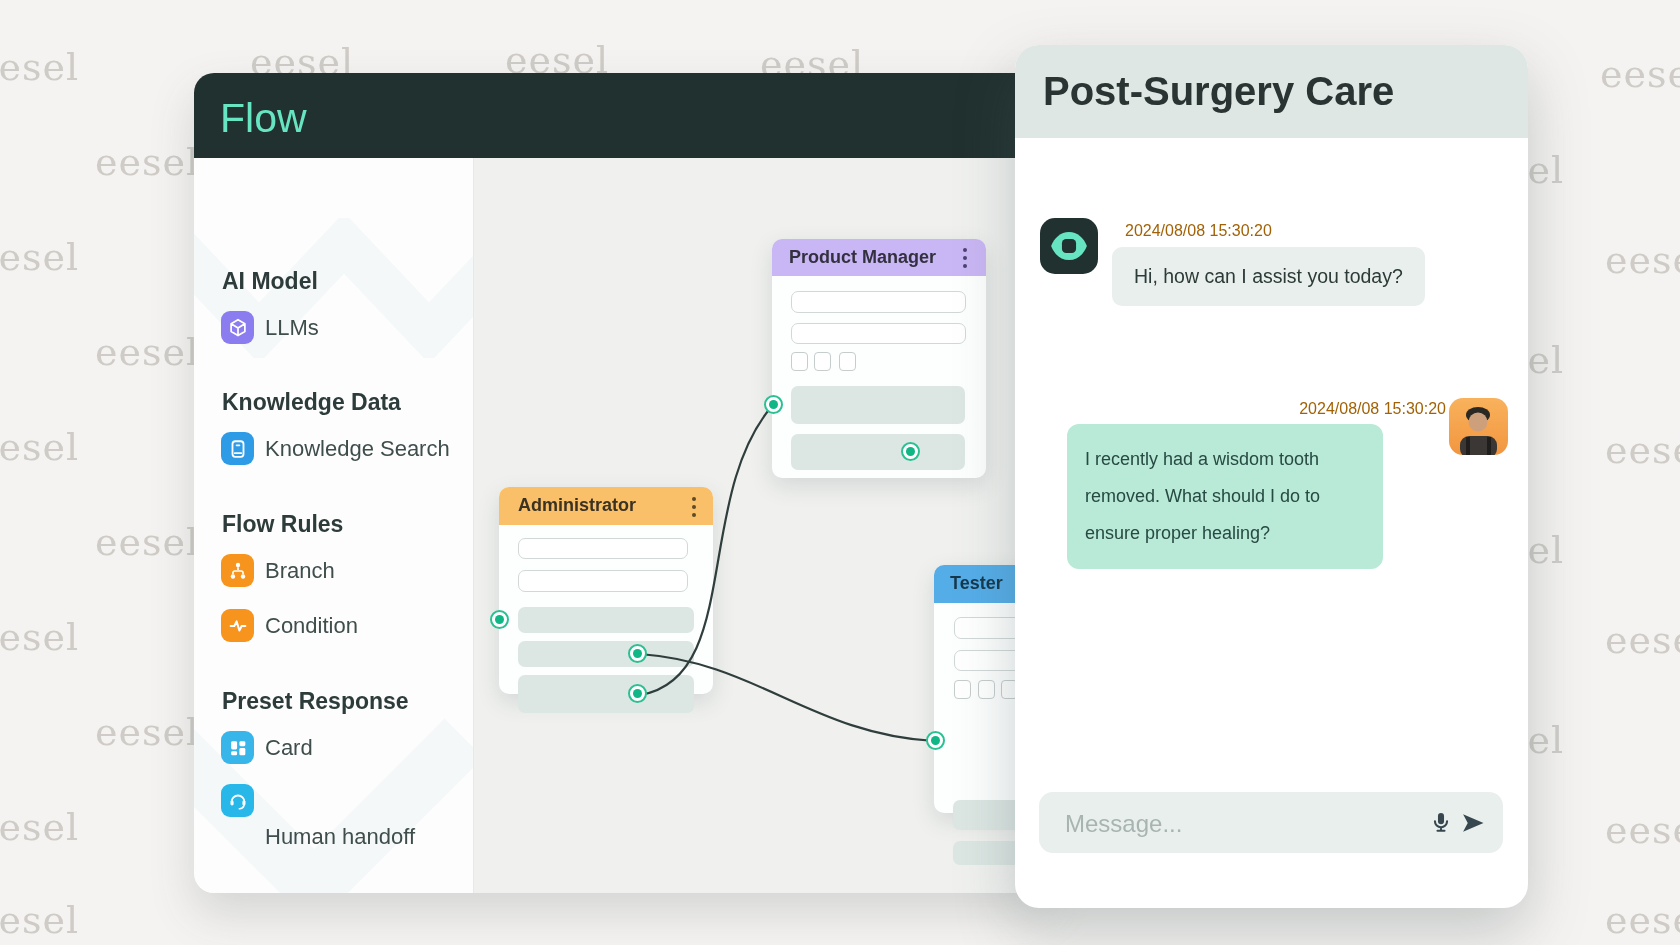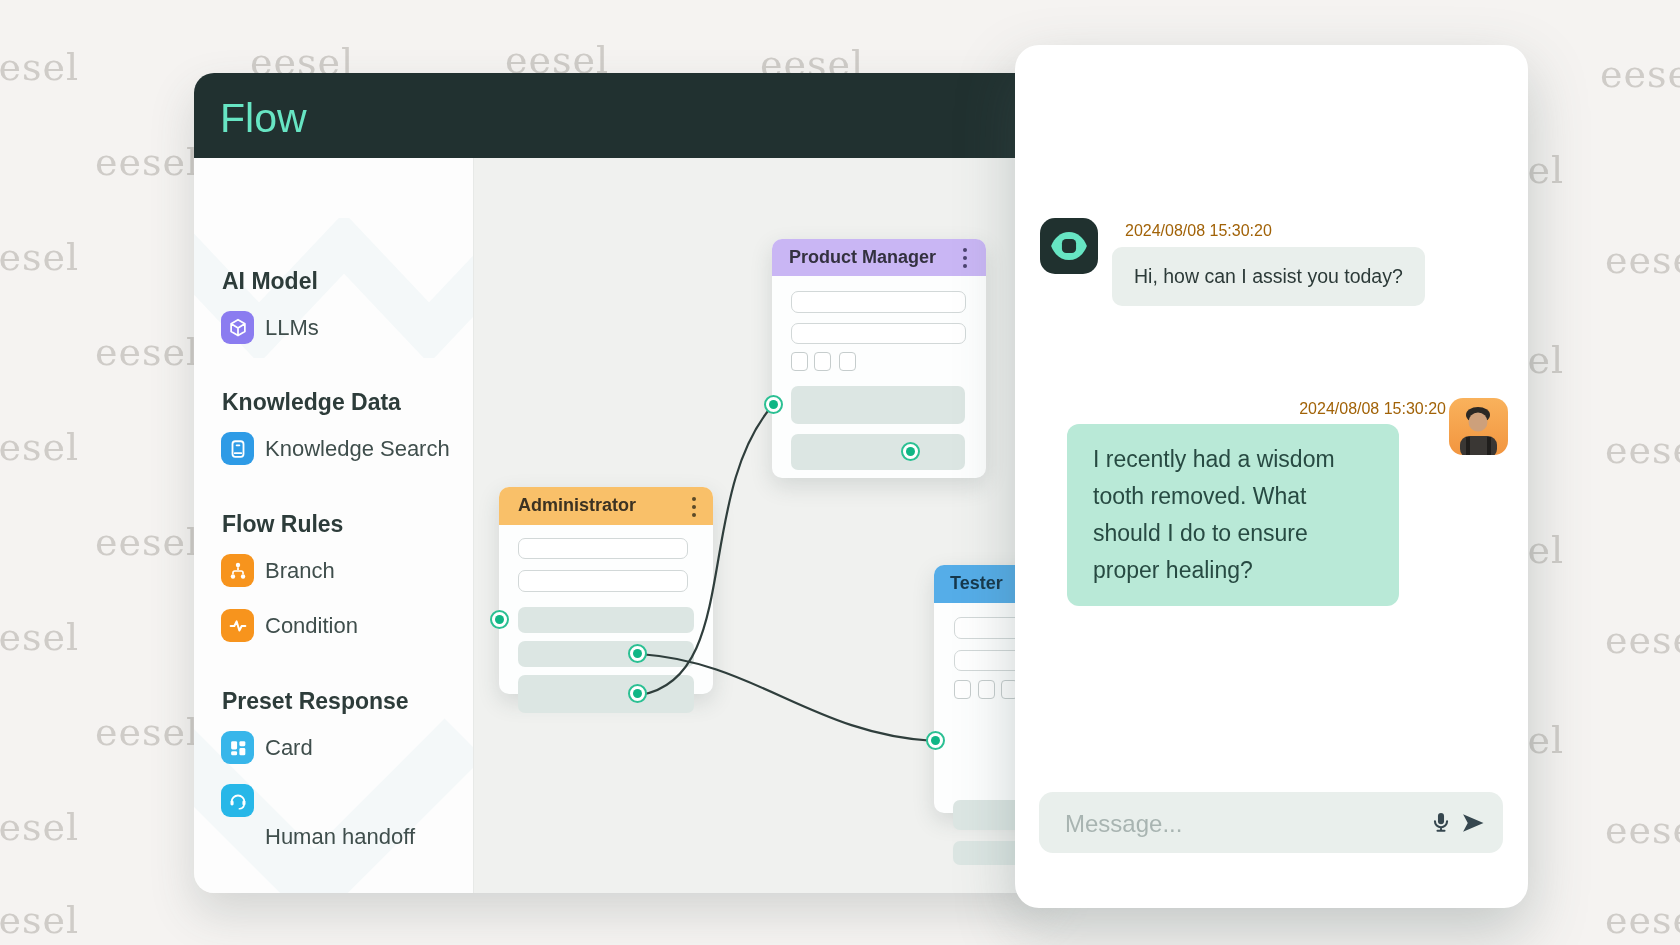--- a/index.html
+++ b/index.html
@@ -36,22 +36,22 @@
   .port::after{content:"";position:absolute;left:50%;top:50%;width:9px;height:9px;margin:-4.5px 0 0 -4.5px;border-radius:50%;background:#10b685;}
 
   
   #chat-panel{position:absolute;left:1015px;top:45px;width:513px;height:863px;background:#ffffff;border-radius:24px;
     box-shadow:0 24px 60px rgba(70,90,90,.28);z-index:3;overflow:hidden;}
   #chat-header{position:absolute;left:0;top:0;width:100%;height:93px;background:#dfe7e4;}
   #chat-title{position:absolute;left:28px;top:24px;font-size:40px;font-weight:600;color:#2a3533;}
   .bot-avatar{position:absolute;left:25px;top:173px;width:58px;height:56px;border-radius:15px;background:#20312f;display:flex;align-items:center;justify-content:center;}
   .ts{position:absolute;font-size:16px;color:#a16207;margin-left:13px;}
   .bubble-bot{position:absolute;left:97px;top:202px;padding:18px 22px;background:#e9efec;border-radius:10px;font-size:19.5px;color:#2c3a38;white-space:nowrap;}
-  .bubble-user{position:absolute;left:52px;top:379px;width:280px;padding:17px 26px;background:#b9e9d7;border-radius:12px;
-    font-size:23px;line-height:37px;color:#274a42;}
+  .bubble-user{position:absolute;left:52px;top:379px;width:280px;padding:17px 18px;background:#b9e9d7;border-radius:12px;
+    font-size:18px;line-height:37px;color:#274a42;}
   .user-avatar{position:absolute;left:434px;top:353px;width:59px;height:57px;border-radius:14px;overflow:hidden;
     background:linear-gradient(180deg,#f9b25c,#f2953f);}
   #composer{position:absolute;left:24px;top:747px;width:464px;height:61px;background:#e9efec;border-radius:14px;}
   #composer input{position:absolute;left:24px;top:0;width:330px;height:61px;border:none;background:transparent;outline:none;
     font-size:24px;color:#3f4e4c;font-family:"Liberation Sans",sans-serif;}
   #composer input::placeholder{color:#a8b4b1;}
   .composer-icon{position:absolute;top:17px;width:28px;height:28px;cursor:pointer;}
 </style>
 </head>
 <body>
@@ -205,20 +205,23 @@
   </svg>
 
   <div class="port" style="left:764px;top:395px"></div>
   <div class="port" style="left:901px;top:442px"></div>
   <div class="port" style="left:490px;top:610px"></div>
   <div class="port" style="left:628px;top:644px"></div>
   <div class="port" style="left:628px;top:684px"></div>
   <div class="port" style="left:926px;top:731px"></div>
 
   <div id="chat-panel">
+    <div id="chat-header">
+      <div id="chat-title">Post-Surgery Care</div>
+    </div>
 
     <div class="bot-avatar">
       <svg width="38" height="32" viewBox="0 0 40 34">
         <path d="M20 2 C29 2 35.5 8 39 17 C35.5 26 29 32 20 32 C11 32 4.5 26 1 17 C4.5 8 11 2 20 2 Z" fill="#67e5c3"></path>
         <rect x="12.5" y="9.5" width="15" height="15" rx="4.5" fill="#20312f"></rect>
       </svg>
     </div>
     <div class="ts" style="left:97px;top:177px">2024/08/08 15:30:20</div>
     <div class="bubble-bot">Hi, how can I assist you today?</div>
 

